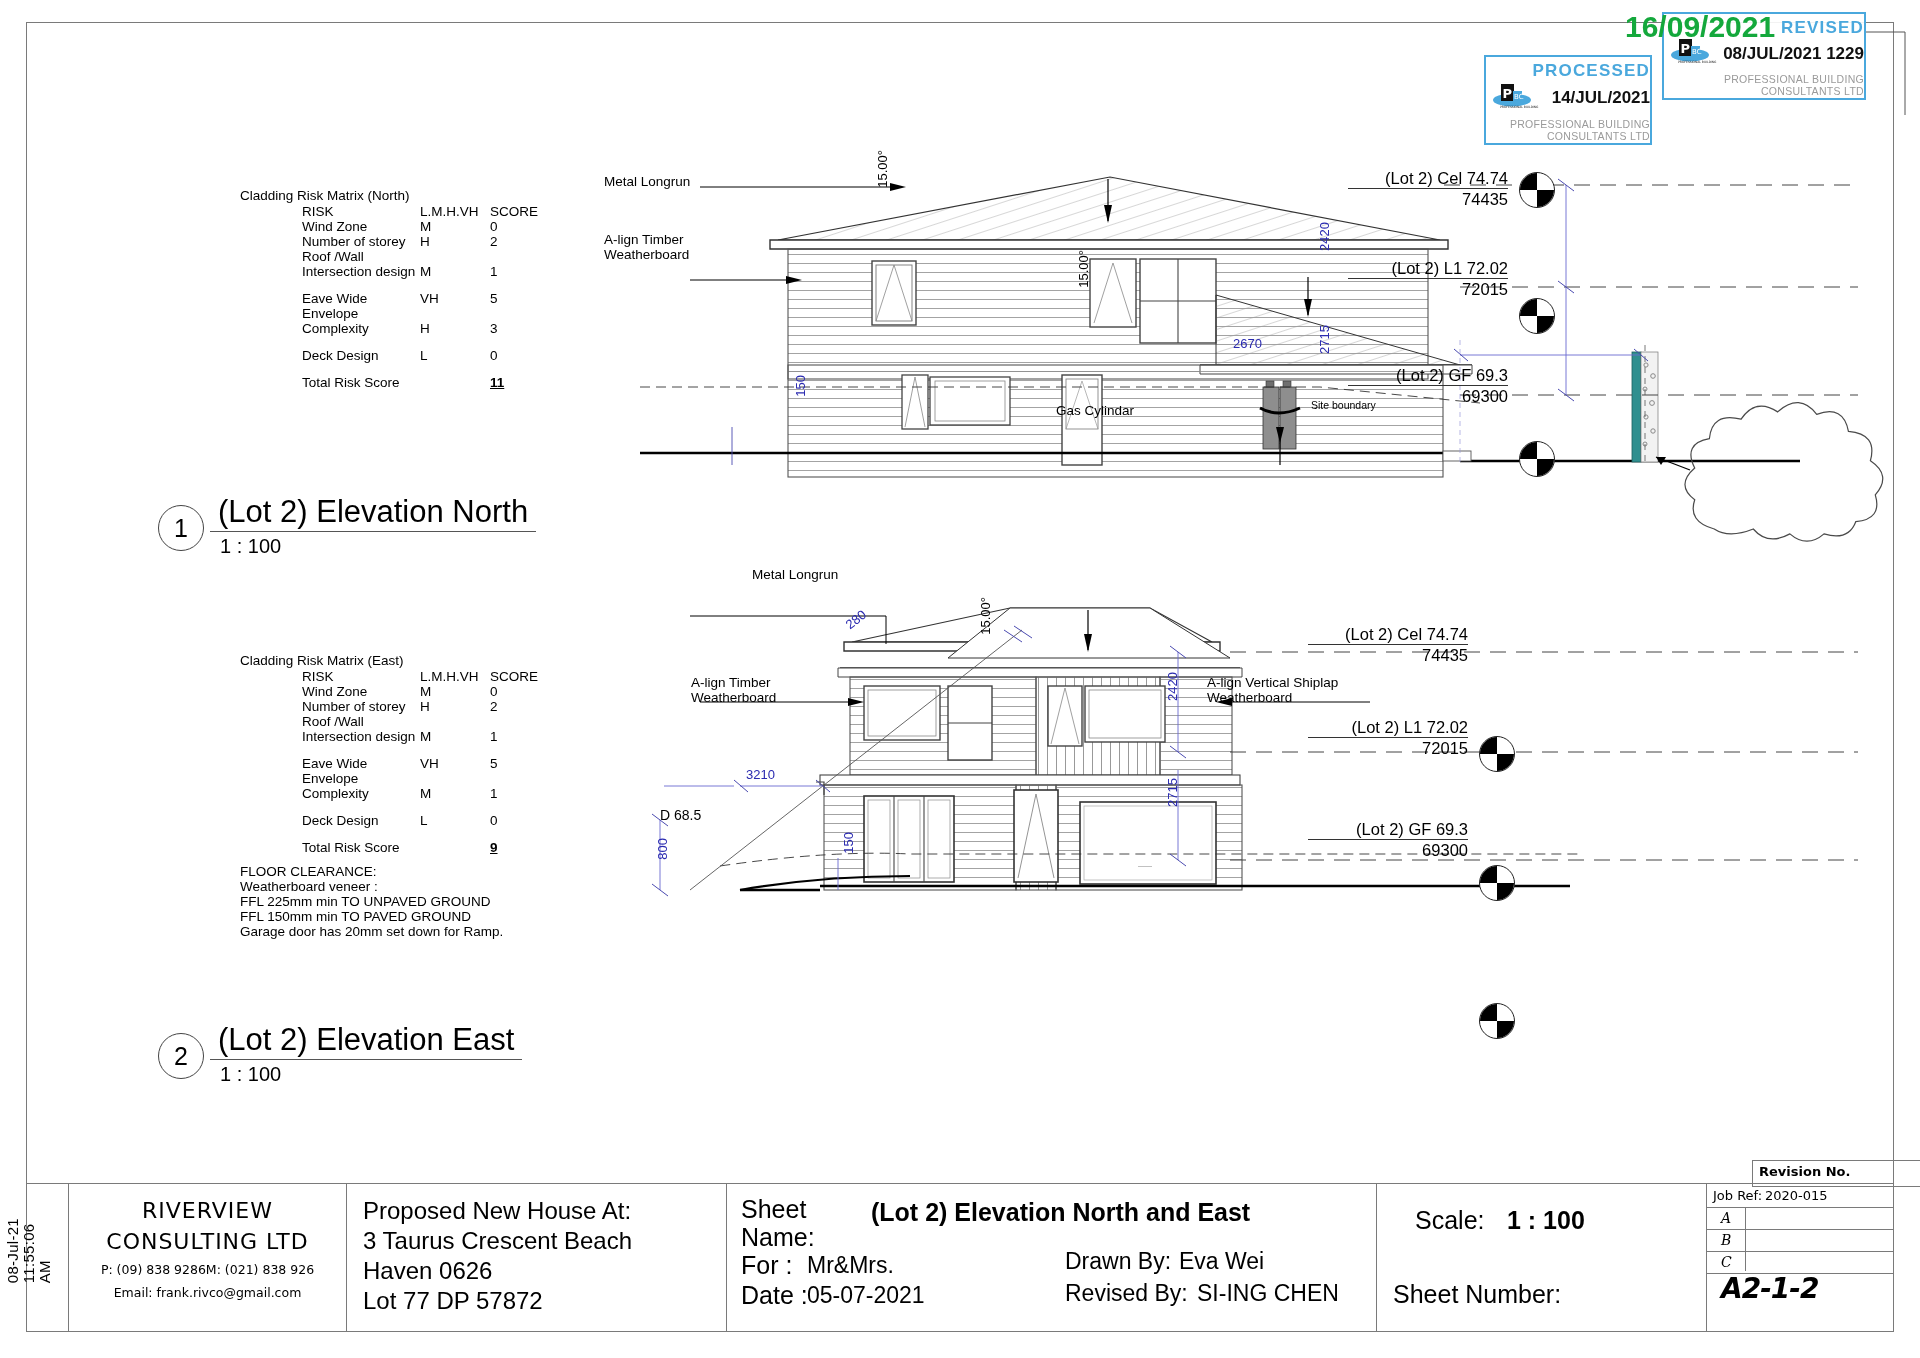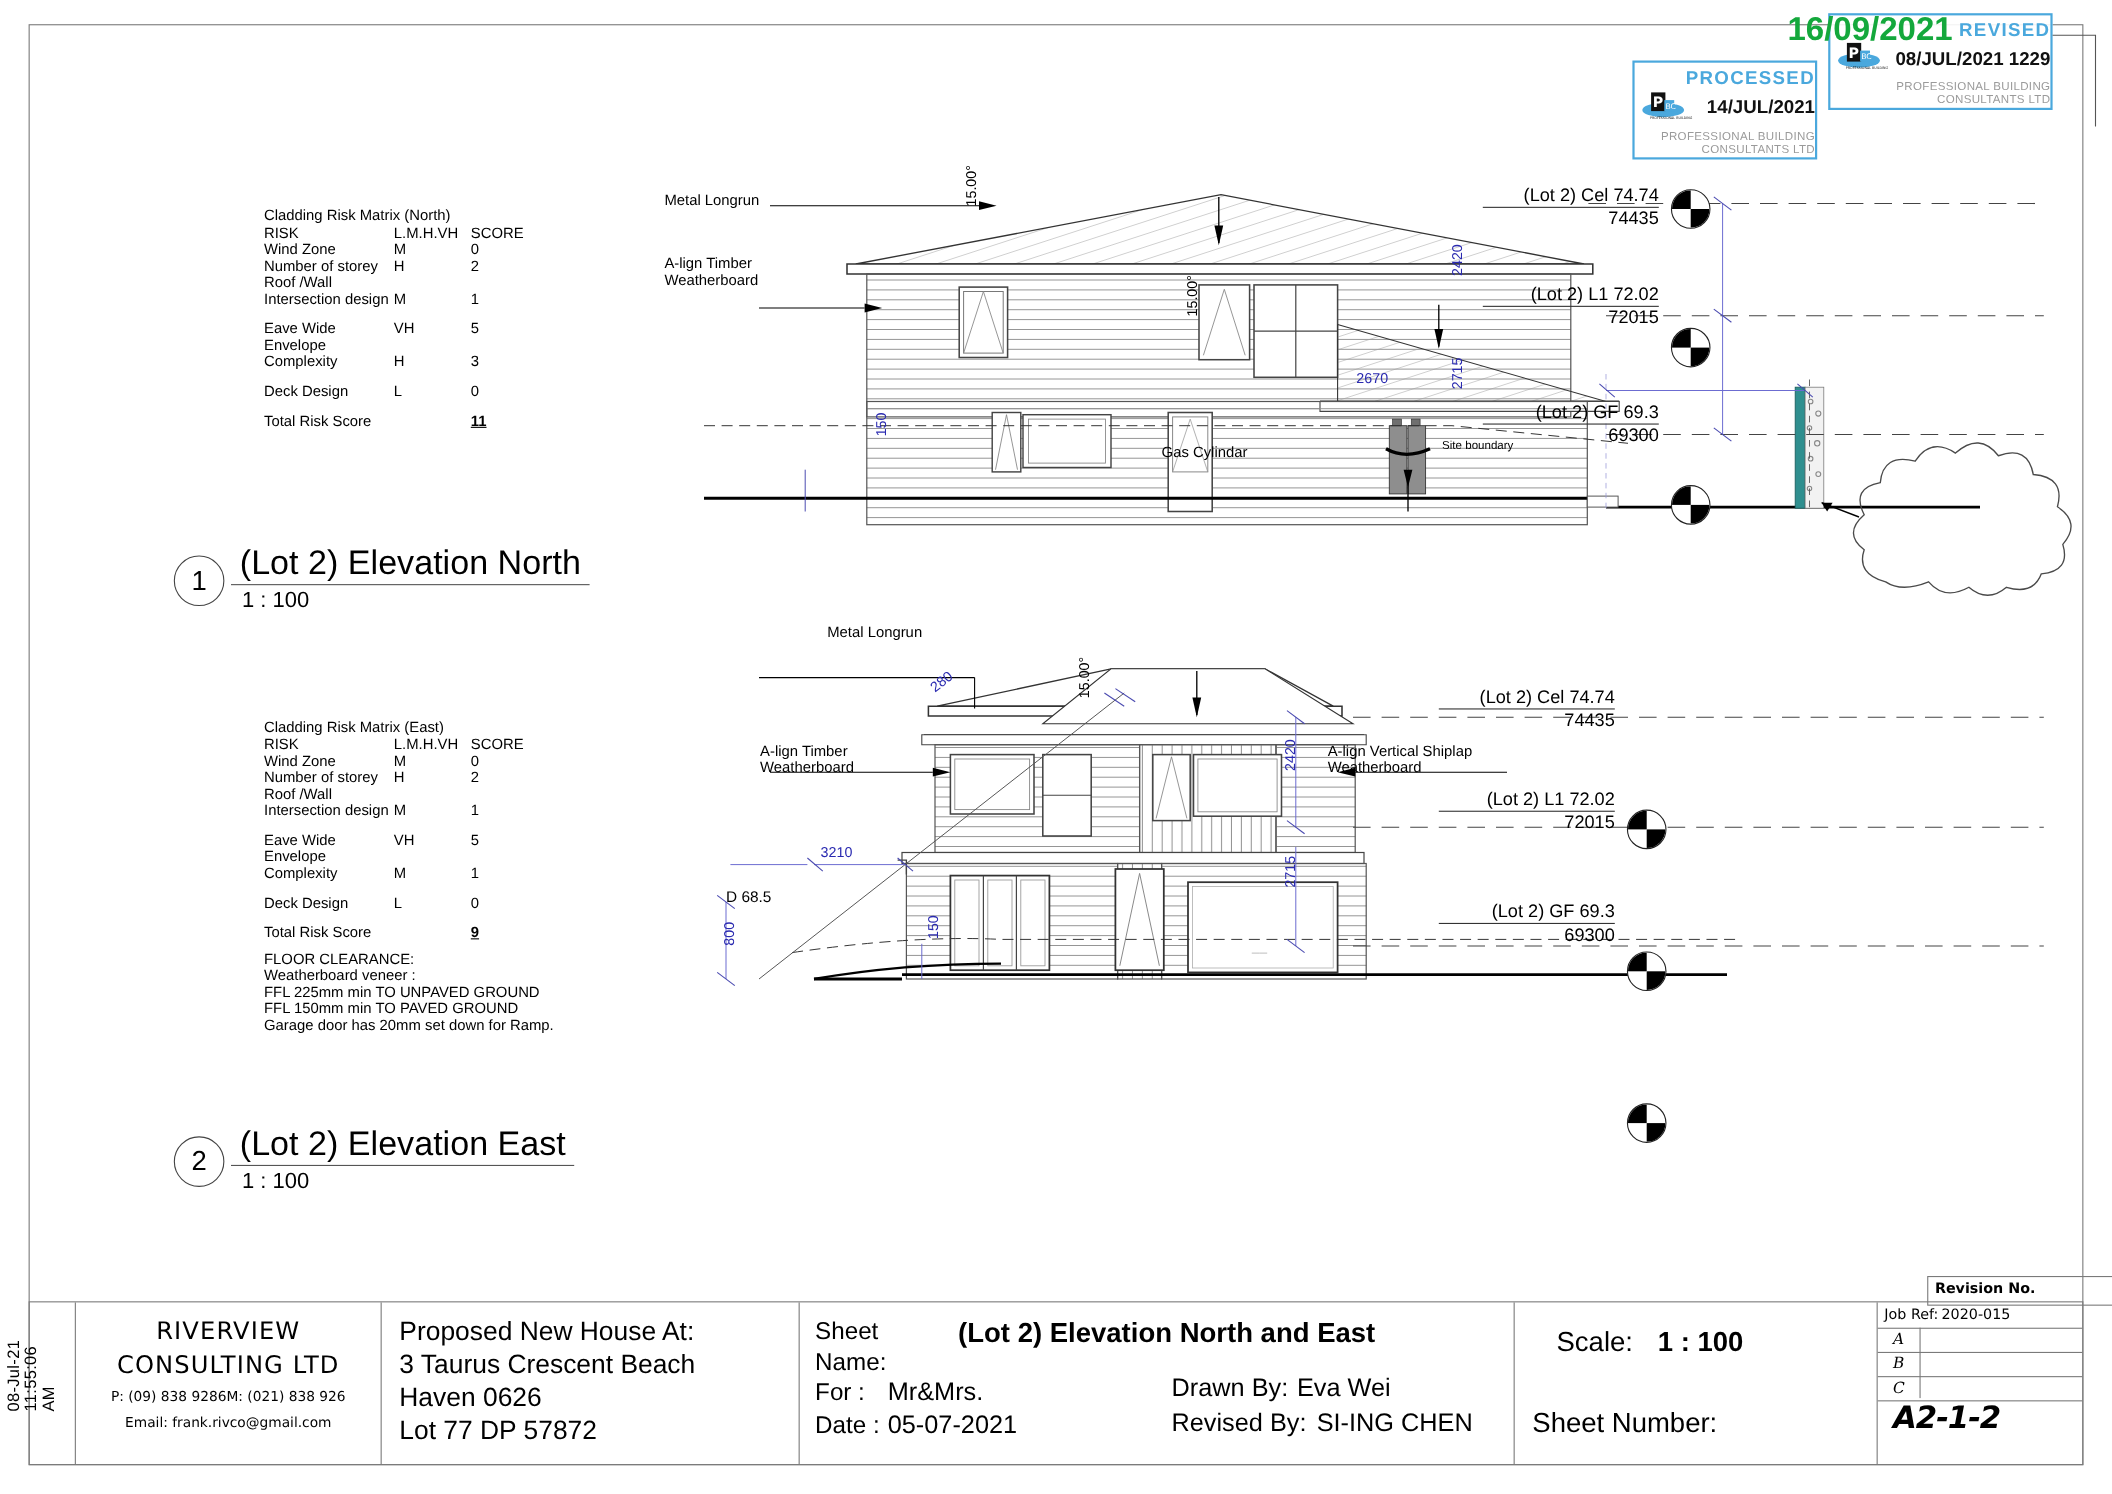--- a/index.html
+++ b/index.html
@@ -5,21 +5,21 @@
   html,body{margin:0;padding:0;background:#ffffff;}
   body{width:1920px;height:1358px;position:relative;overflow:hidden;
        font-family:"Liberation Sans","DejaVu Sans",sans-serif;color:#000;}
   .abs{position:absolute;}
 
   
   #sheet-border{left:26px;top:22px;width:1868px;height:1310px;border:1px solid #7a7a7a;box-sizing:border-box;}
 
   
   .matrix{font-size:13.5px;line-height:15px;}
-  .matrix .row{display:flex;}
+  .matrix .row{display:flex;justify-content:flex-end;}
   .matrix .c1{width:118px;}
   .matrix .c2{width:70px;}
   .matrix .c3{width:60px;}
   .matrix .title{margin-bottom:1px;}
   .matrix .gap{height:12px;}
   .matrix .score-u{text-decoration:underline;font-weight:bold;}
 
   
   .viewtitle-wrap{display:flex;align-items:flex-start;}
   .bubble{width:44px;height:44px;border:1px solid #444;border-radius:50%;
@@ -50,21 +50,21 @@
   #tb-date{width:42px;}
   #tb-date .v{position:absolute;left:-22px;top:34px;width:90px;writing-mode:vertical-rl;transform:rotate(180deg);
               font-size:15px;line-height:16px;text-align:left;white-space:pre-line;letter-spacing:.3px;}
   #tb-logo{width:278px;text-align:center;}
   #tb-logo .nm1{font-family:"DejaVu Sans",sans-serif;font-size:22px;letter-spacing:1px;margin-top:14px;}
   #tb-logo .nm2{font-family:"DejaVu Sans",sans-serif;font-size:22px;letter-spacing:1px;margin-top:6px;}
   #tb-logo .ph{font-family:"DejaVu Sans",sans-serif;font-size:12.5px;margin-top:8px;}
   #tb-logo .em{font-family:"DejaVu Sans",sans-serif;font-size:12.5px;margin-top:8px;}
   #tb-addr{width:380px;padding:12px 0 0 16px;font-size:24px;line-height:30px;}
   #tb-sheet{width:650px;position:relative;}
-  #tb-sheet .lbl{position:absolute;font-size:22px;line-height:27px;}
+  #tb-sheet .lbl{position:absolute;font-size:25px;line-height:27px;}
   #tb-sheet .big{position:absolute;font-weight:bold;font-size:25px;}
   #tb-sheet .val{position:absolute;font-size:23px;}
   #tb-scale{width:330px;position:relative;}
   #tb-scale .sc{position:absolute;font-size:25px;}
   #tb-scale .scv{position:absolute;font-size:25px;font-weight:bold;}
   #tb-rev{width:186px;position:relative;}
   .revline{position:absolute;left:0;right:0;border-top:1px solid #7a7a7a;}
   #tb-rev .rtxt{position:absolute;font-family:"DejaVu Sans",sans-serif;font-size:13px;}
   #tb-rev .rl{position:absolute;font-family:"DejaVu Serif",serif;font-style:italic;font-size:14px;}
   #tb-rev .snum{position:absolute;left:14px;top:88px;font-family:"DejaVu Sans",sans-serif;

